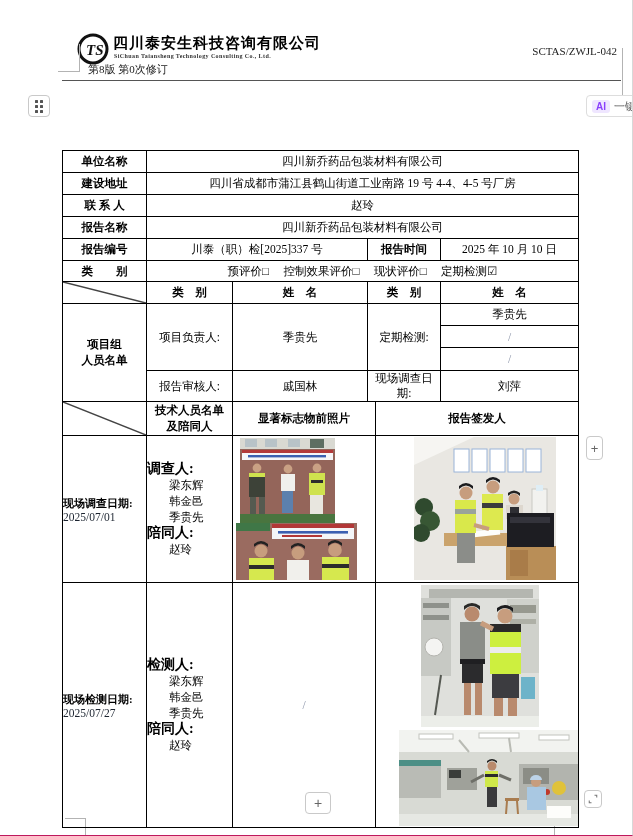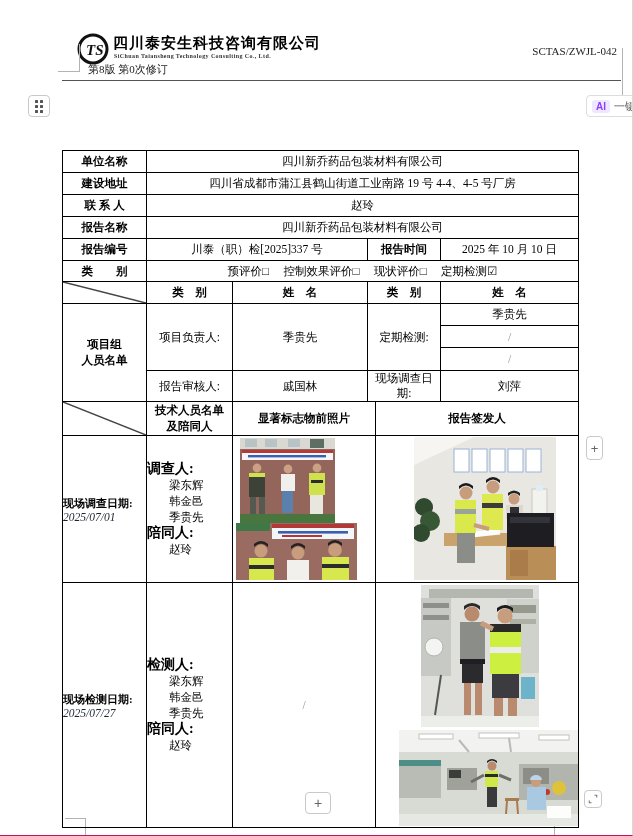--- a/index.html
+++ b/index.html
@@ -32,21 +32,21 @@
   table.doc{position:absolute;left:62px;top:122px;width:516px;border-collapse:collapse;table-layout:fixed;margin-top:28px;}
   table.doc td{border:1.6px solid #000;padding:0;font-size:11.5px;text-align:center;vertical-align:middle;overflow:hidden;}
   td.lbl{font-weight:bold;}
   td.lft{text-align:left;padding-left:3px;}
   .pre{white-space:pre-line;font-weight:bold;line-height:1.35;}
   .slash{color:#8a93a8;}
   td.diag{position:relative;}
   td.diag svg{position:absolute;left:0;top:0;width:100%;height:100%;}
   .catline{white-space:pre;}
   .datecell b{display:block;font-size:11px;text-align:left;}
-  .datecell span{display:block;font-size:11.5px;text-align:left;color:#1c2430;font-style:italic;}
+  .datecell span{display:block;font-size:11.5px;text-align:left;color:#1c2430;}
   .nblock{text-align:left;line-height:16px;}
   .nblock b{display:block;font-size:14px;}
   .nblock i{display:block;font-style:normal;padding-left:22px;font-size:11.5px;}
   td.photocell{position:relative;}
   .ph{position:absolute;}
   .ph svg{display:block;width:100%;height:100%;}
 </style>
 </head>
 <body>
 

